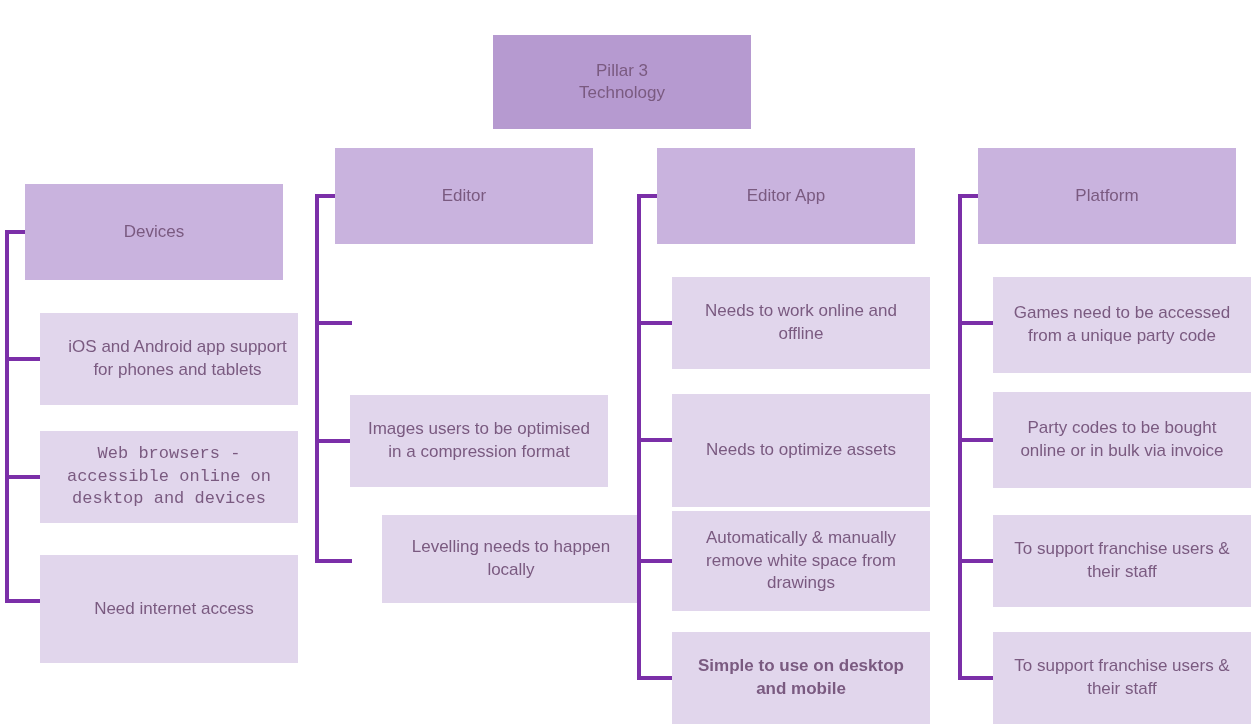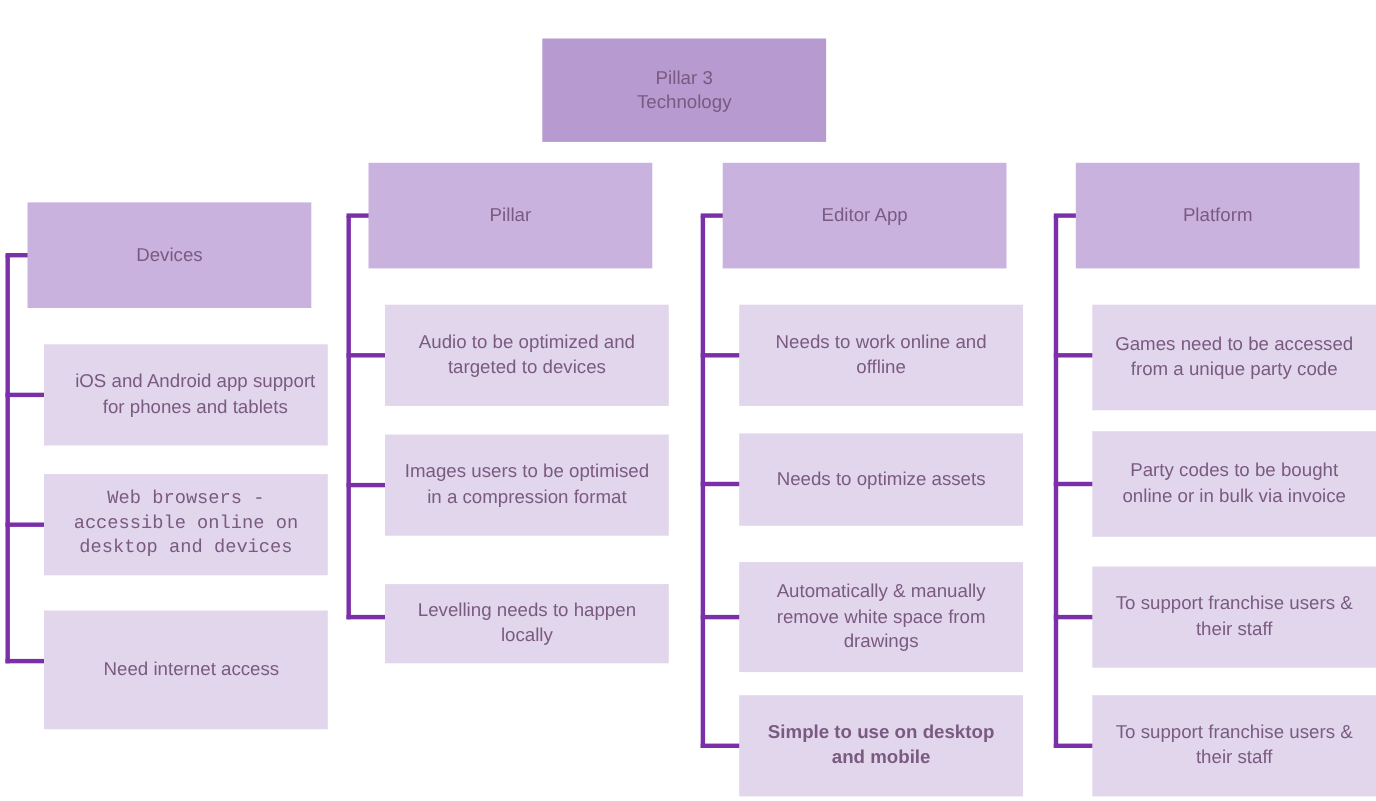--- a/index.html
+++ b/index.html
@@ -119,37 +119,36 @@
     <div class="child-node" style="top:277px;height:92px;padding-left:27px;">iOS and Android app support for phones and tablets</div>
     <div class="stub stub-child" style="top:439px;"></div>
     <div class="child-node" style="top:395px;height:92px;font-family:Liberation Mono, monospace;">Web browsers - accessible online on desktop and devices</div>
     <div class="stub stub-child" style="top:563px;"></div>
     <div class="child-node" style="top:519px;height:108px;padding-left:20px;">Need internet access</div>
   </div>
 
   <div class="branch" id="branch-1" style="left:313px;">
     <div class="trunk" style="top:196px;height:367px;"></div>
     <div class="stub stub-header" style="top:194px;"></div>
-    <div class="branch-header">Pillar</div>
+    <div class="branch-header">Editor</div>
     <div class="stub stub-child" style="top:321px;"></div>
-    <div class="child-node" style="top:277px;height:92px;">Audio to be optimized and targeted to devices</div>
     <div class="stub stub-child" style="top:439px;"></div>
     <div class="child-node" style="top:395px;height:92px;">Images users to be optimised in a compression format</div>
     <div class="stub stub-child" style="top:559px;"></div>
-    <div class="child-node" style="top:531px;height:72px;">Levelling needs to happen locally</div>
+    <div class="child-node" style="top:515px;height:88px;margin-left:32px;">Levelling needs to happen locally</div>
   </div>
 
   <div class="branch" id="branch-2" style="left:635px;">
     <div class="trunk" style="top:196px;height:484px;"></div>
     <div class="stub stub-header" style="top:194px;"></div>
     <div class="branch-header">Editor App</div>
     <div class="stub stub-child" style="top:321px;"></div>
     <div class="child-node" style="top:277px;height:92px;">Needs to work online and offline</div>
     <div class="stub stub-child" style="top:438px;"></div>
-    <div class="child-node" style="top:394px;height:84px;">Needs to optimize assets</div>
+    <div class="child-node" style="top:394px;height:113px;">Needs to optimize assets</div>
     <div class="stub stub-child" style="top:559px;"></div>
     <div class="child-node" style="top:511px;height:100px;">Automatically &amp; manually remove white space from drawings</div>
     <div class="stub stub-child" style="top:676px;"></div>
     <div class="child-node" style="top:632px;height:92px;font-weight:bold;">Simple to use on desktop and mobile</div>
   </div>
 
   <div class="branch" id="branch-3" style="left:956px;">
     <div class="trunk" style="top:196px;height:484px;"></div>
     <div class="stub stub-header" style="top:194px;"></div>
     <div class="branch-header">Platform</div>

